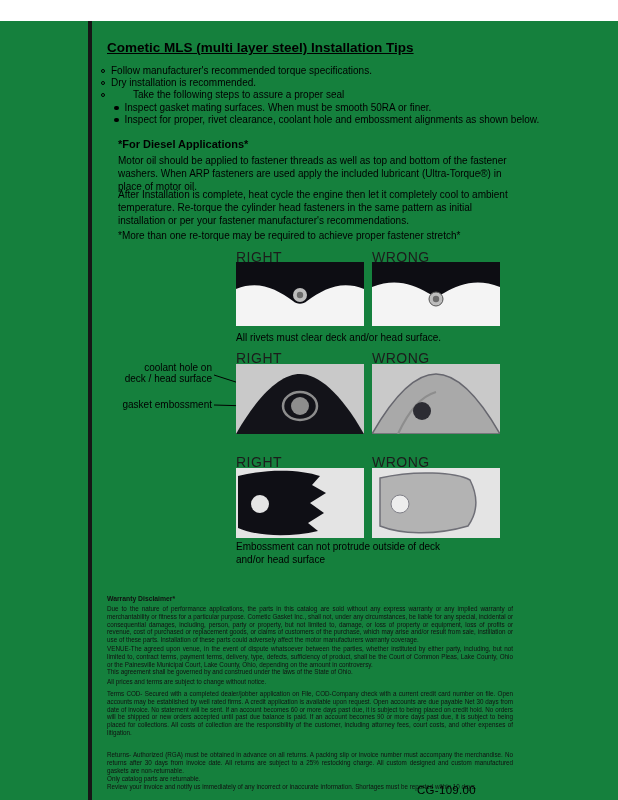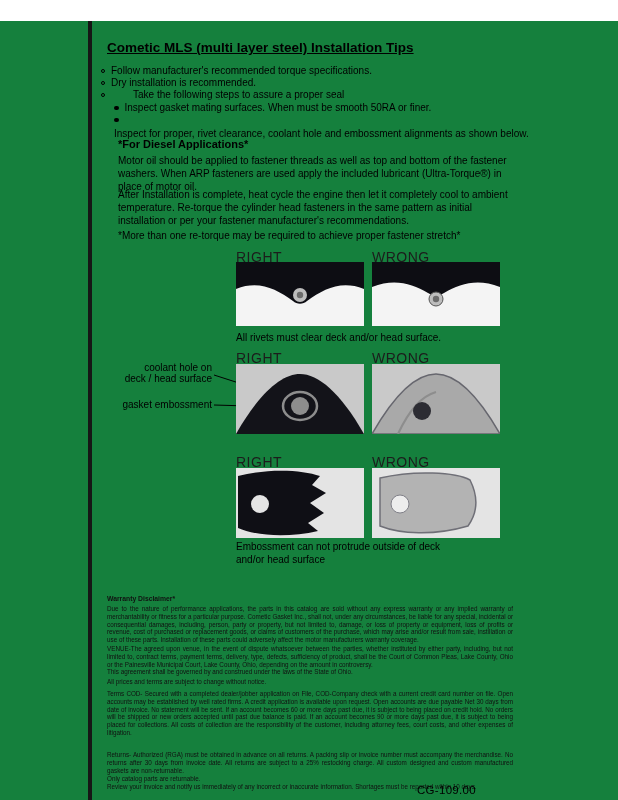--- a/index.html
+++ b/index.html
@@ -45,21 +45,21 @@
     <span>Dry installation is recommended.</span>
   </div>
   <div class="abs bullet-row" style="left:101px;top:68px;width:430px;gap:28px;">
     <span class="dot-open"></span>
     <span>Take the following steps to assure a proper seal</span>
   </div>
   <div class="abs bullet-row" style="left:114px;top:81px;width:430px;">
     <span class="dot-fill"></span>
     <span>Inspect gasket mating surfaces.  When must be smooth 50RA or finer.</span>
   </div>
-  <div class="abs bullet-row" style="left:114px;top:93px;width:430px;flex-direction:column;">
+  <div class="abs bullet-row" style="left:114px;top:93px;width:430px;">
     <span class="dot-fill"></span>
     <span>Inspect for proper, rivet clearance, coolant hole and embossment alignments as shown below.</span>
   </div>
 
   <h2 class="abs h2" style="left:118px;top:117px;">*For Diesel Applications*</h2>
   <p class="abs para" style="left:118px;top:167px;width:402px;">After Installation is complete, heat cycle the engine then let it completely cool to ambient temperature. Re-torque the cylinder head fasteners in the same pattern as initial installation or per your fastener manufacturer's recommendations.</p>
   <p class="abs para" style="left:118px;top:133px;width:402px;">Motor oil should be applied to fastener threads as well as top and bottom of the fastener washers. When ARP fasteners are used apply the included lubricant (Ultra-Torque®) in place of motor oil.</p>
   <p class="abs para" style="left:118px;top:208px;width:420px;">*More than one re-torque may be required to achieve proper fastener stretch*</p>
 
   <div class="abs fig-label" style="left:236px;top:228px;">RIGHT</div>

